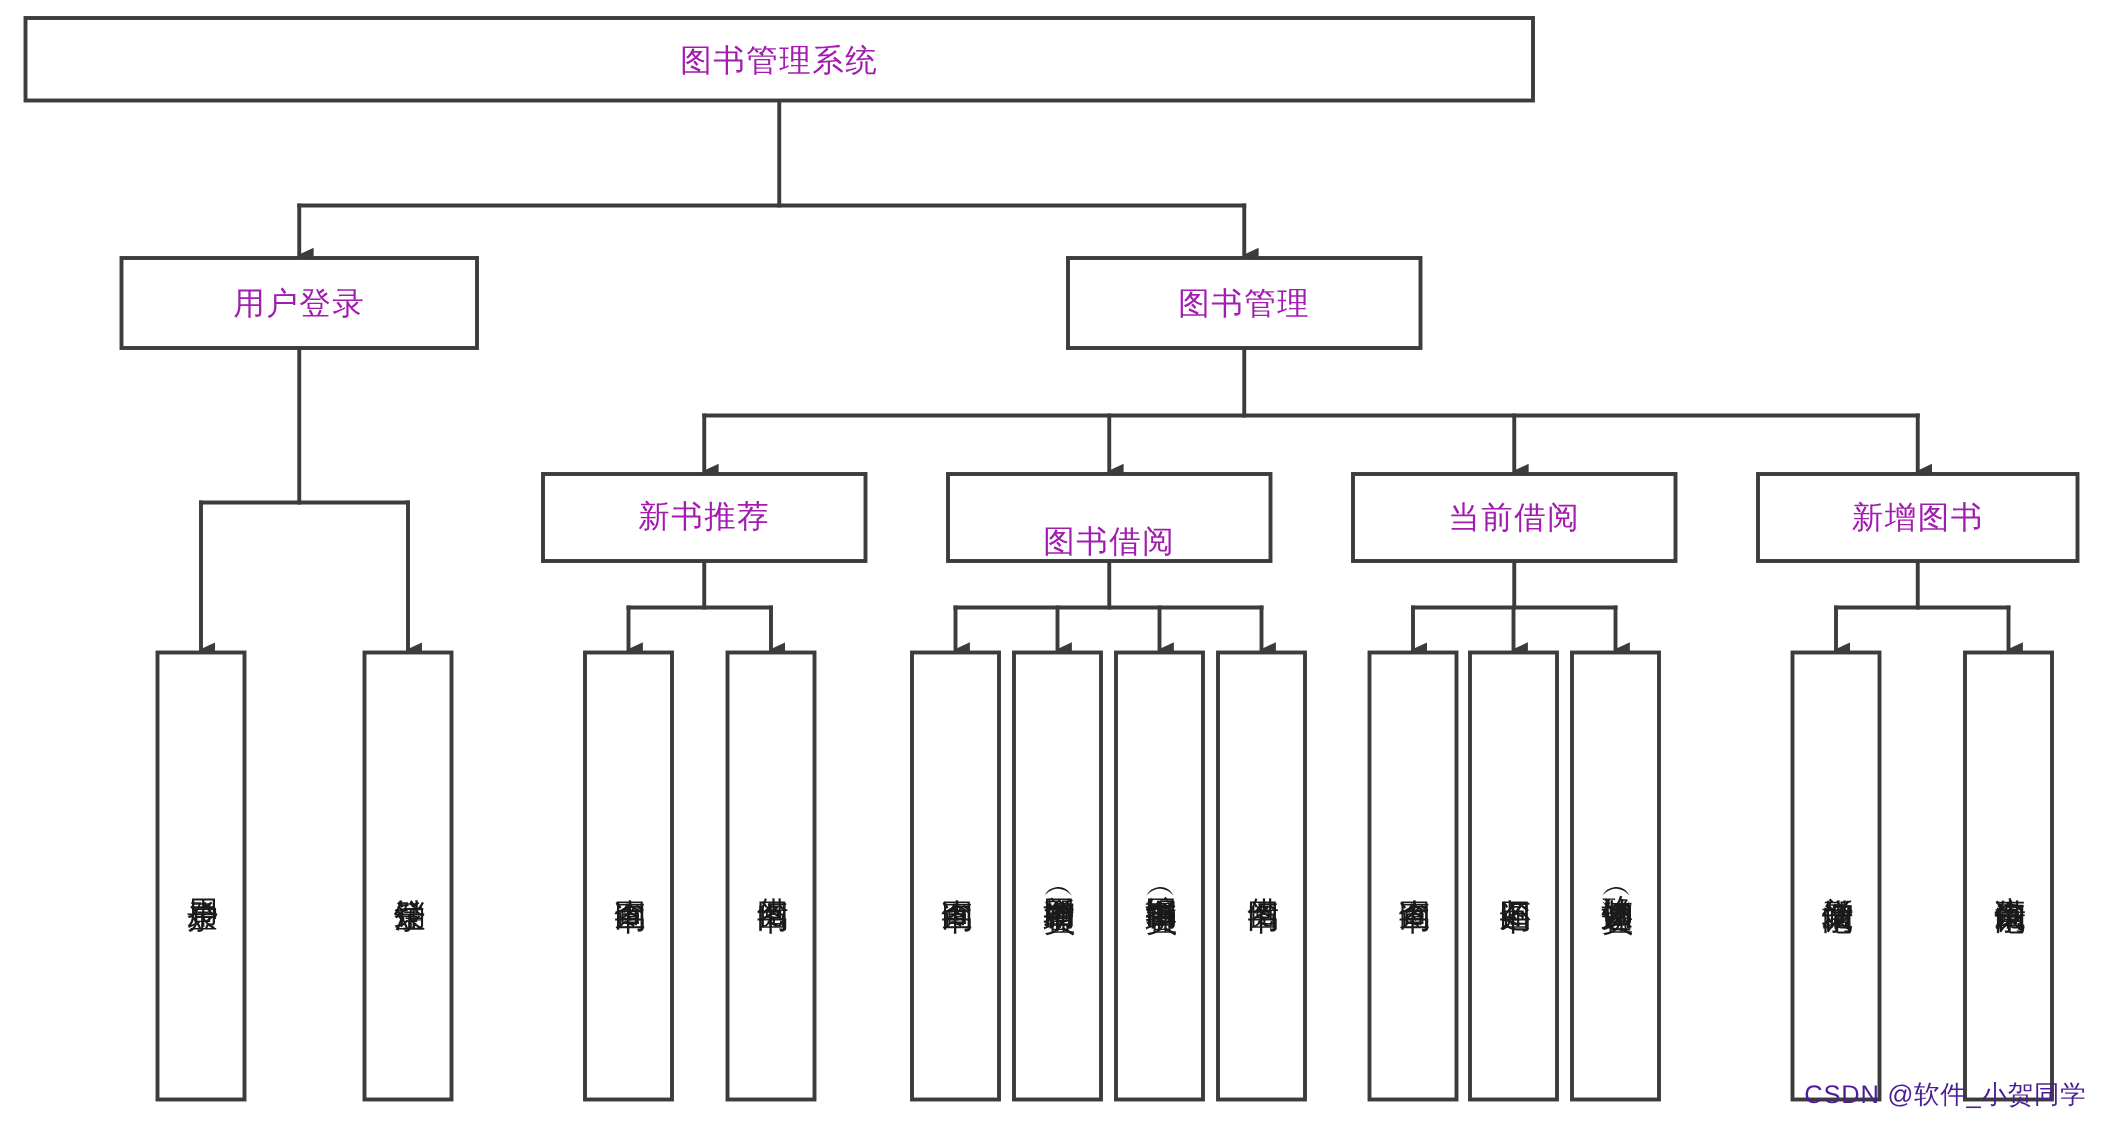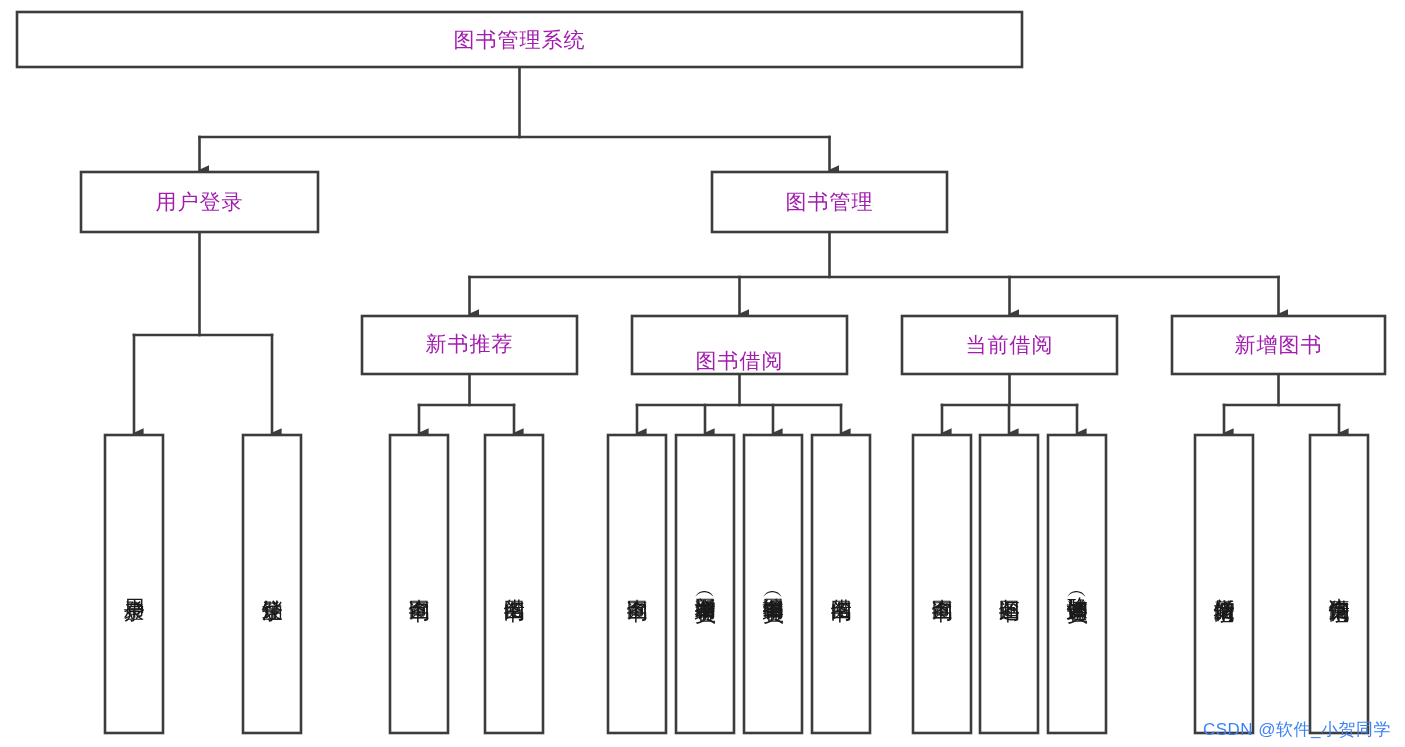--- a/index.html
+++ b/index.html
@@ -65,21 +65,21 @@
     color: #a21caf;
     white-space: nowrap;
     pointer-events: none;
     font-family: "Liberation Sans", "DejaVu Sans", sans-serif;
   }
   .watermark {
     position: absolute;
     right: 14px;
     bottom: 6px;
     font-size: 17px;
-    color: #3b82f6;
+    color: #4c1d95;
     letter-spacing: 0.5px;
     font-family: "Liberation Sans", "DejaVu Sans", sans-serif;
     pointer-events: none;
   }
 </style>
 </head>
 <body>
 
 <div id="stage">
 

